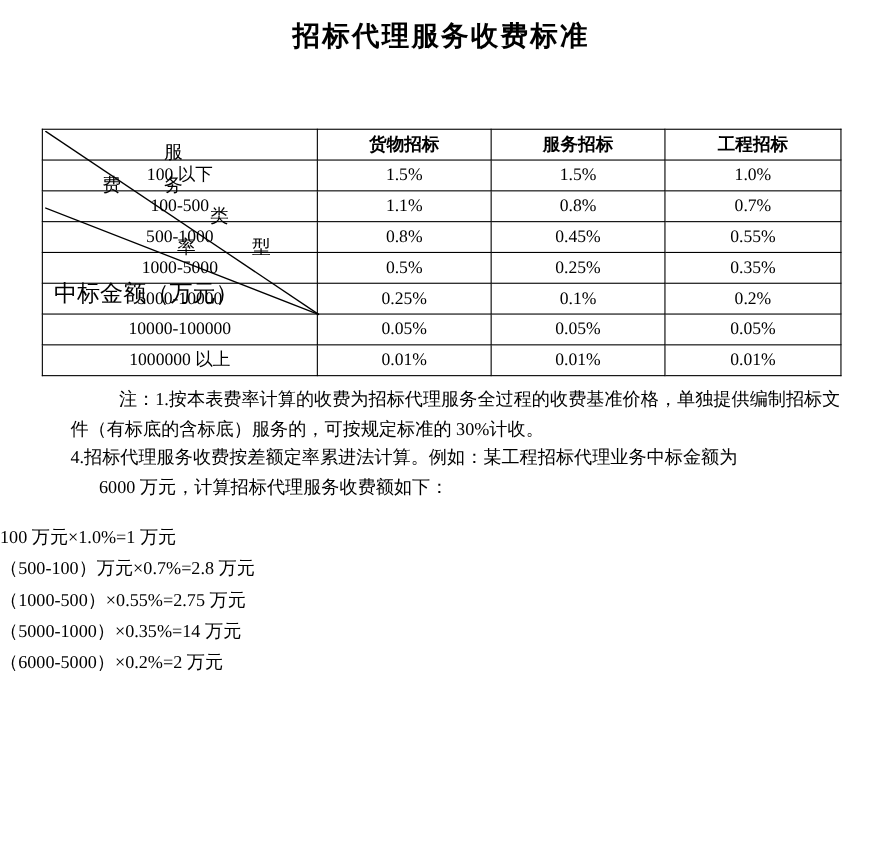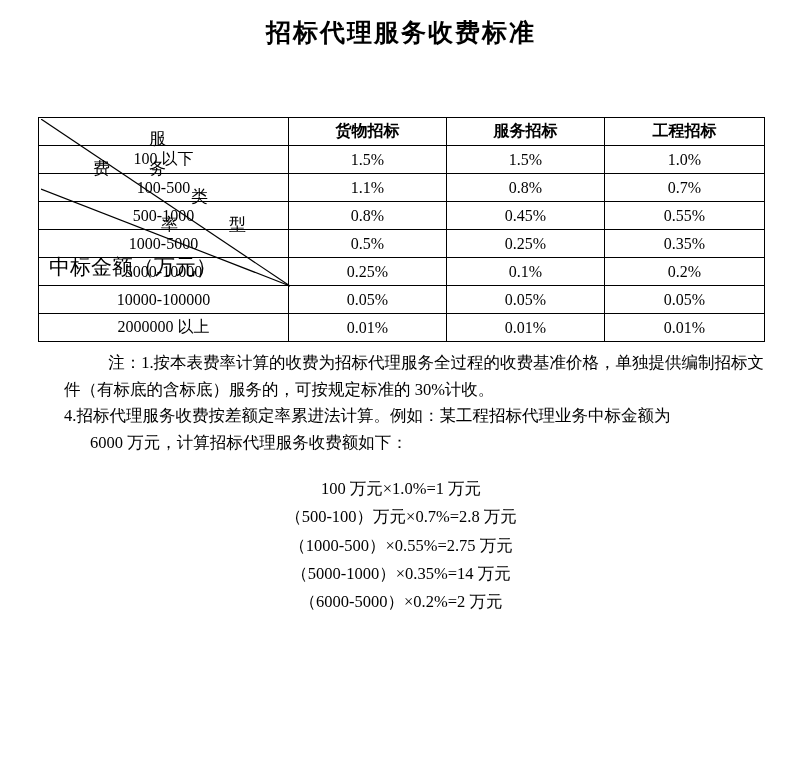--- a/index.html
+++ b/index.html
@@ -110,21 +110,20 @@
     text-align: right;
   }
   .note-indent-2 {
     padding-left: 26px;
   }
   .note-indent-3 {
     padding-left: 52px;
   }
   .calc {
     margin: 18px 0 0 0;
-    text-align: center;
     font-size: 16.5px;
     line-height: 1.72;
   }
   .calc div {
     white-space: nowrap;
   }
 </style>
 </head>
 <body>
 
@@ -192,21 +191,21 @@
           <td>0.1%</td>
           <td>0.2%</td>
         </tr>
         <tr>
           <td>10000-100000</td>
           <td>0.05%</td>
           <td>0.05%</td>
           <td>0.05%</td>
         </tr>
         <tr>
-          <td>2000000 以上</td>
+          <td>1000000 以上</td>
           <td>0.01%</td>
           <td>0.01%</td>
           <td>0.01%</td>
         </tr>
       </tbody>
     </table>
   </div>
 
   <div class="notes">
     <div class="note-line note-indent-1">注：1.按本表费率计算的收费为招标代理服务全过程的收费基准价格，单独提供编制招标文</div>

